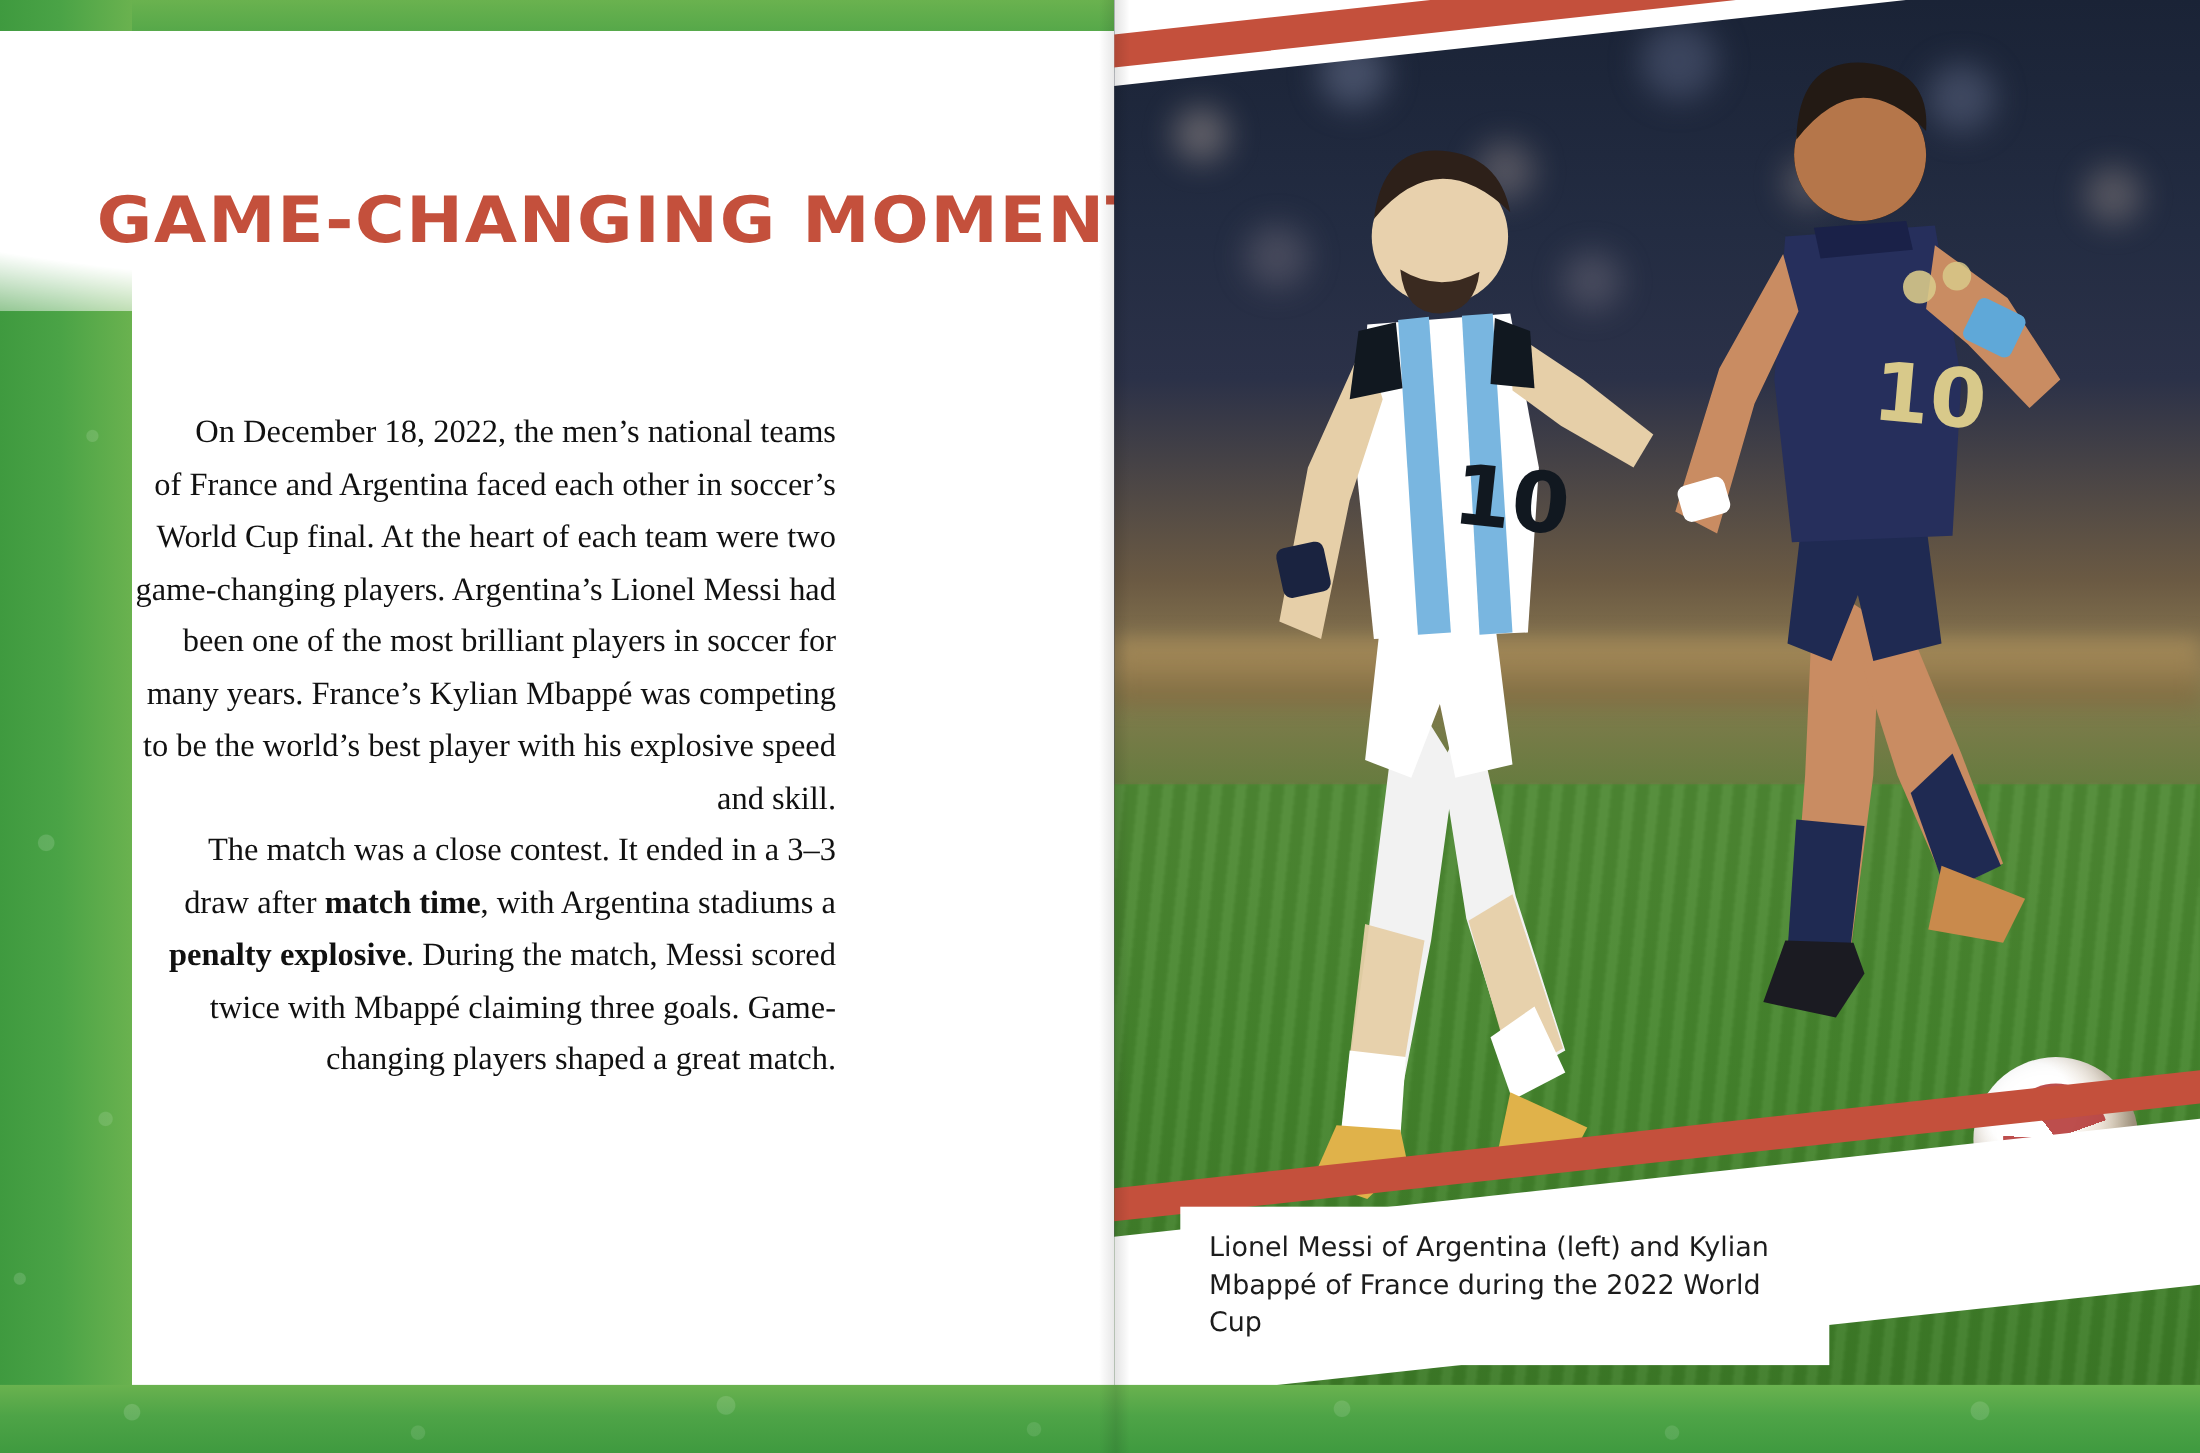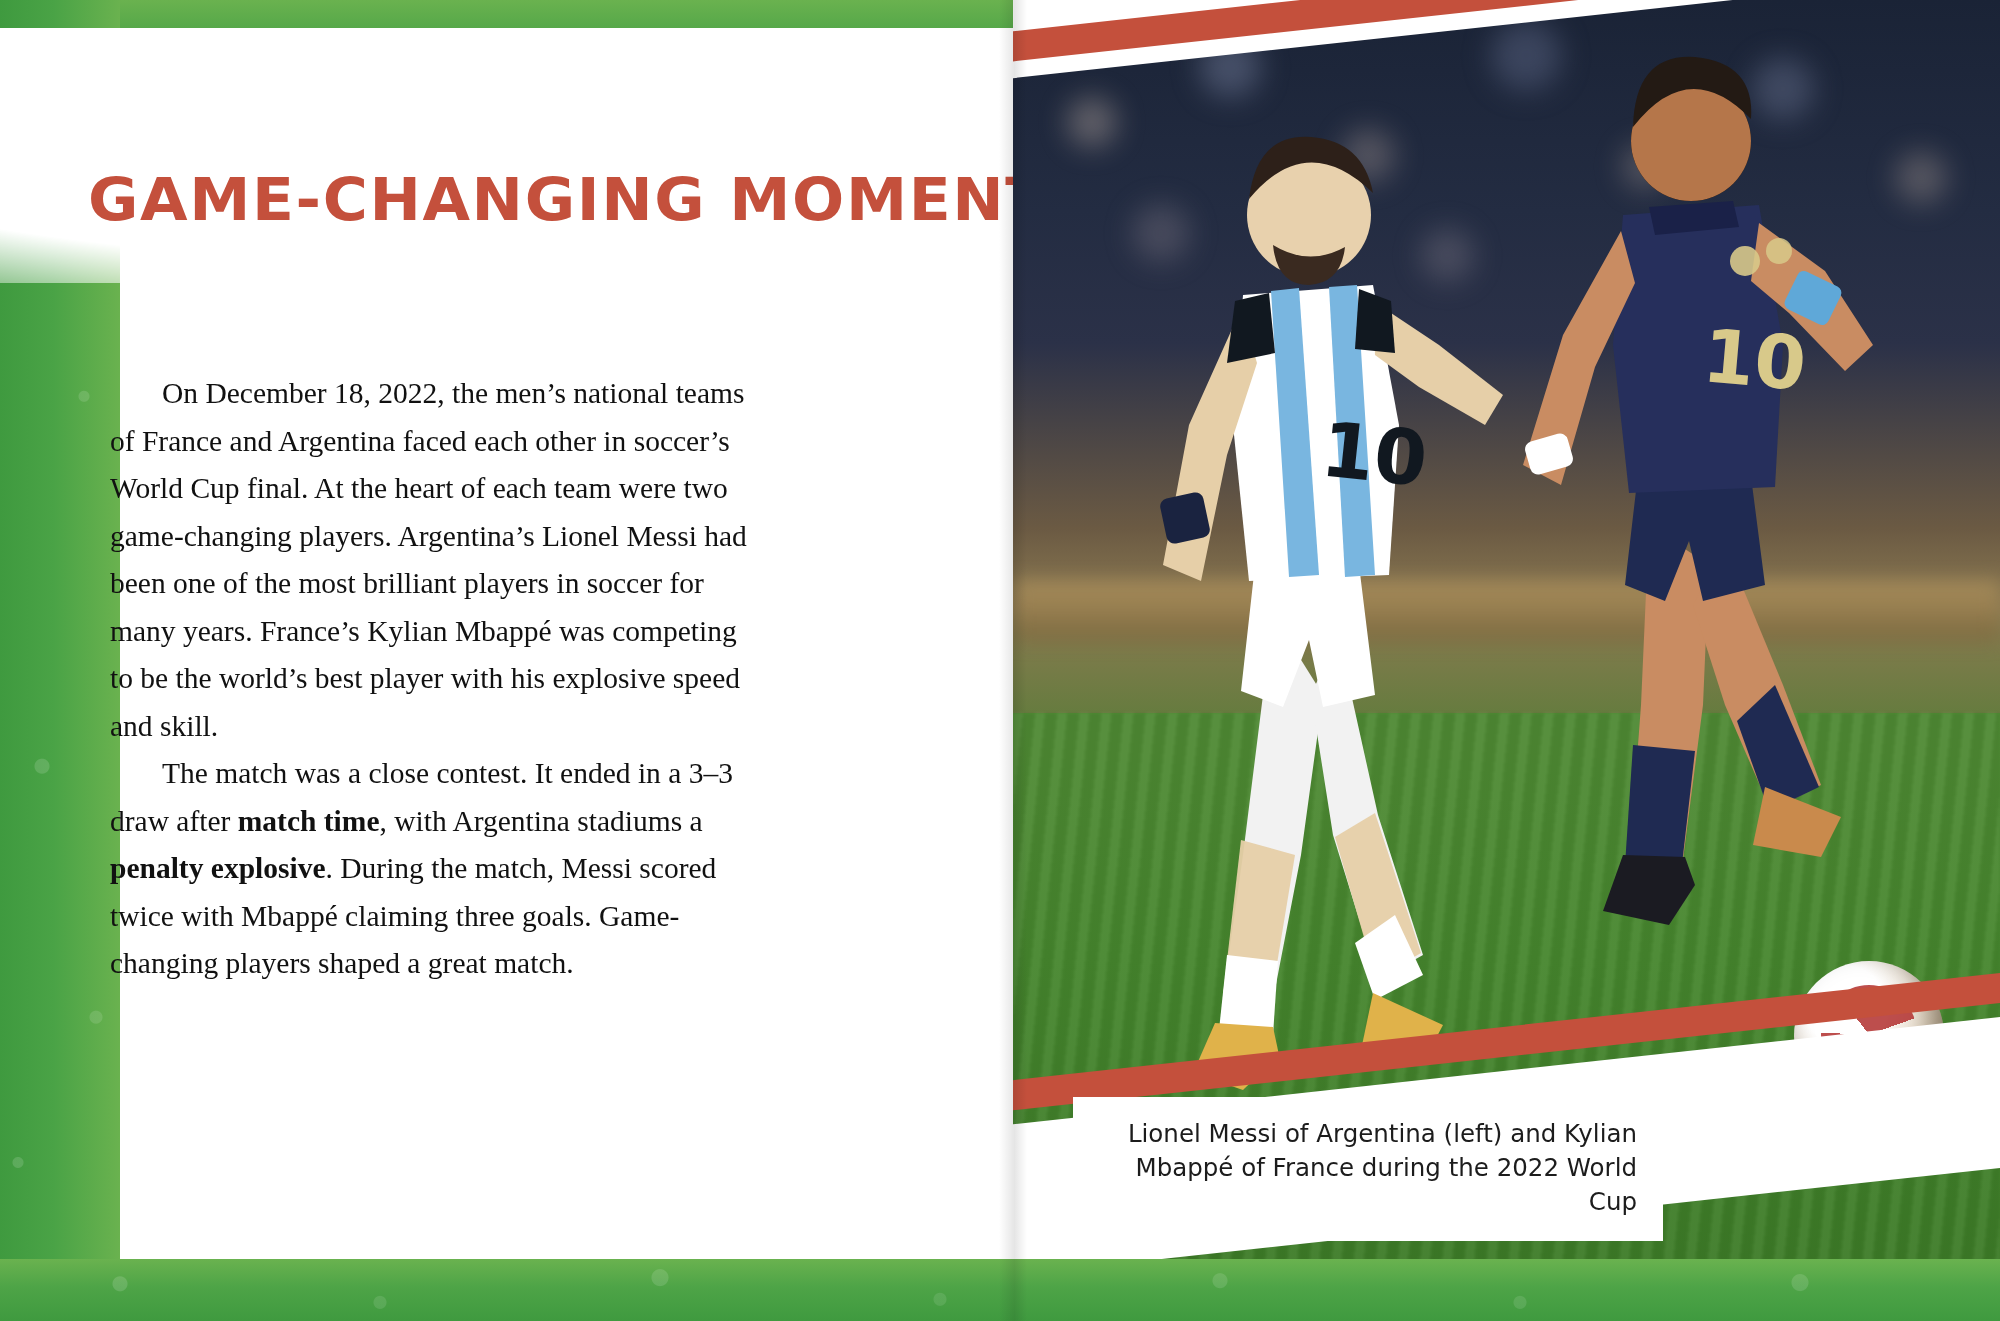--- a/index.html
+++ b/index.html
@@ -176,21 +176,21 @@
     width: 650px;
     z-index: 4;
   }
   .body-col p {
     margin: 0;
     font-family: "Liberation Serif", serif;
     font-size: 29.5px;
     line-height: 47.5px;
     color: #111111;
     text-indent: 52px;
-    text-align: left;
+    text-align: right;
   }
   .body-col p b { font-weight: 700; }
 
   
   .page-right {
     position: absolute;
     left: 1013px;
     top: 0;
     width: 987px;
     height: 1321px;
@@ -332,21 +332,20 @@
   
   .caption {
     position: absolute;
     left: 60px;
     bottom: 80px;
     width: 590px;
     background: #ffffff;
     padding: 20px 26px 22px 26px;
     z-index: 6;
     box-sizing: border-box;
-    text-align: right;
   }
   .caption p {
     margin: 0;
     font-family: "DejaVu Sans", sans-serif;
     font-size: 24.5px;
     line-height: 34px;
     color: #1c1c1c;
   }
 
   

